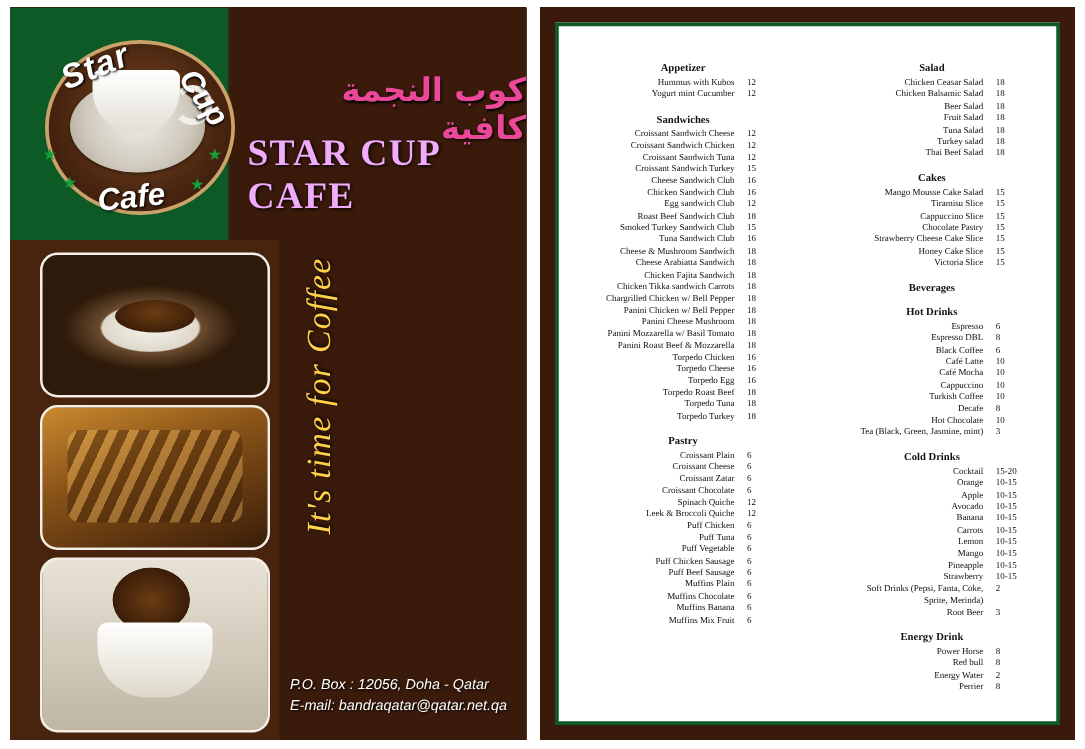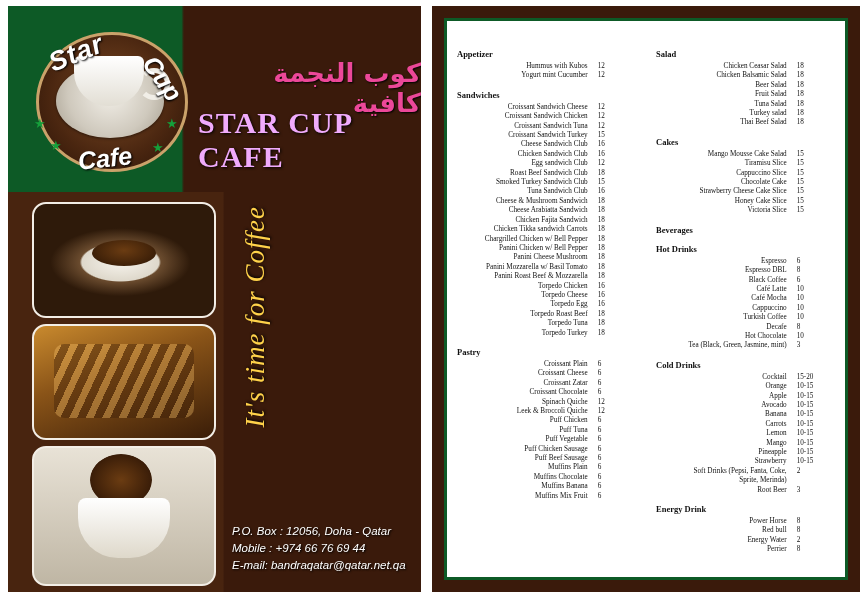--- a/index.html
+++ b/index.html
@@ -108,21 +108,21 @@
           radial-gradient(ellipse 15px 10px at 5% 82%, #7a3f1c 0%, #32160a 70%),
           radial-gradient(ellipse 14px 10px at 95% 86%, #8b4a22 0%, #3a1a0b 70%),
           radial-gradient(ellipse 16px 11px at 18% 96%, #6d3718 0%, #2c1208 70%),
           radial-gradient(ellipse 14px 10px at 44% 97%, #84441f 0%, #38190b 70%),
           radial-gradient(ellipse 15px 10px at 70% 95%, #7a3f1c 0%, #32160a 70%),
           radial-gradient(ellipse 14px 10px at 90% 98%, #8b4a22 0%, #3a1a0b 70%);}
   .menu-card{position:absolute;left:12px;top:12px;right:12px;bottom:12px;background:#ffffff;
              border:3px solid #0d5a26;}
   .cols{position:absolute;inset:0;display:flex;}
   .col{width:50%;padding:28px 10px 10px 10px;box-sizing:border-box;}
-  .sec-title{font-size:8.5px;font-weight:bold;color:#111;margin:9px 0 3px 0;
+  .sec-title{text-align:center;font-size:8.5px;font-weight:bold;color:#111;margin:9px 0 3px 0;
              font-family:"Liberation Serif",serif;}
   .sec-title.first{margin-top:0;}
   .row{display:flex;font-size:7.2px;color:#111;line-height:9.4px;
        font-family:"Liberation Serif",serif;}
   .row .nm{width:150px;text-align:right;padding-right:10px;white-space:nowrap;overflow:hidden;}
   .row .pr{width:44px;text-align:left;}
 </style>
 </head>
 <body>
 
@@ -152,21 +152,20 @@
     <div class="brand">STAR CUP CAFE</div>
 
     <div class="photo p1"></div>
     <div class="photo p2"></div>
     <div class="photo p3"></div>
 
     <div class="tagline">It's time for Coffee</div>
 
     <div class="contact">
       <div>P.O. Box : 12056, Doha - Qatar</div>
-      <div>Mobile : +974 66 76 69 44</div>
       <div>E-mail: bandraqatar@qatar.net.qa</div>
     </div>
   </div>
 
   <div class="right">
     <div class="beans2"></div>
     <div class="menu-card">
       <div class="cols">
         <div class="col" id="menu-col-left">
             <div class="sec-title first">Appetizer</div>
@@ -378,21 +377,21 @@
             </div>
             <div class="row">
               <div class="nm">Tiramisu Slice</div>
               <div class="pr">15</div>
             </div>
             <div class="row">
               <div class="nm">Cappuccino Slice</div>
               <div class="pr">15</div>
             </div>
             <div class="row">
-              <div class="nm">Chocolate Cake</div>
+              <div class="nm">Chocolate Pastry</div>
               <div class="pr">15</div>
             </div>
             <div class="row">
               <div class="nm">Strawberry Cheese Cake Slice</div>
               <div class="pr">15</div>
             </div>
             <div class="row">
               <div class="nm">Honey Cake Slice</div>
               <div class="pr">15</div>
             </div>

